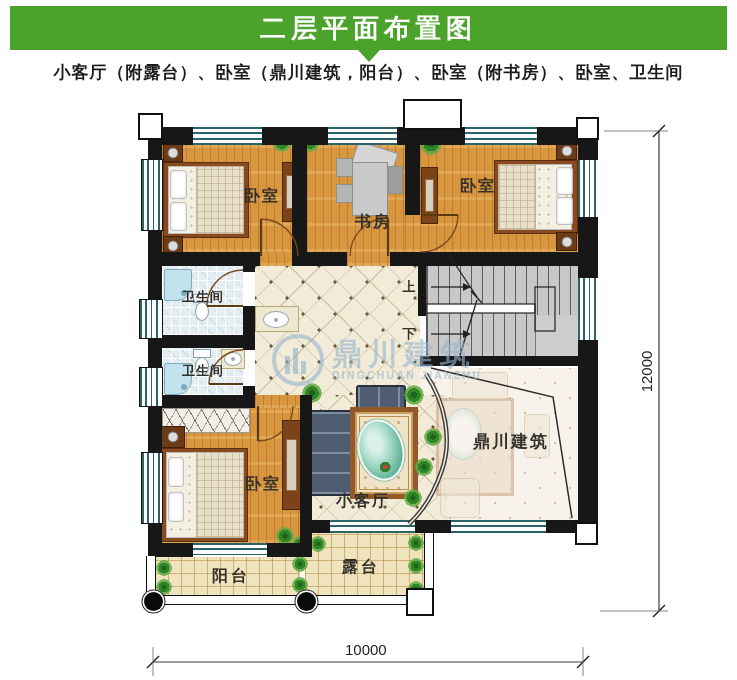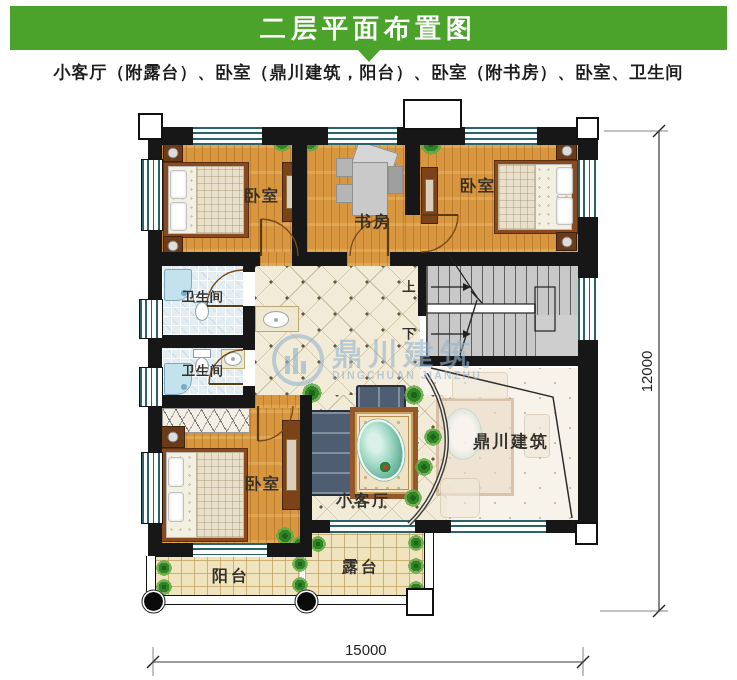--- a/index.html
+++ b/index.html
@@ -319,21 +319,21 @@
   <div class="lbl z45" style="left:203px;top:297px;font-size:13px;letter-spacing:1px;">卫生间</div>
   <div class="lbl z45" style="left:203px;top:371px;font-size:13px;letter-spacing:1px;">卫生间</div>
   <div class="lbl z45" style="left:263px;top:484px;font-size:16px;">卧室</div>
   <div class="lbl z45" style="left:363px;top:501px;font-size:16px;">小客厅</div>
   <div class="lbl z45" style="left:511px;top:441px;font-size:17px;">鼎川建筑</div>
   <div class="lbl z45" style="left:231px;top:576px;font-size:16px;letter-spacing:3px;">阳台</div>
   <div class="lbl z45" style="left:361px;top:567px;font-size:16px;letter-spacing:3px;">露台</div>
   <div class="lbl z45" style="left:410px;top:287px;font-size:13px;font-weight:700;">上</div>
   <div class="lbl z45" style="left:410px;top:334px;font-size:13px;font-weight:700;">下</div>
 
-  <div class="dim" style="left:345px;top:641px;">15000</div>
+  <div class="dim" style="left:345px;top:641px;">10000</div>
   <div class="dim" style="left:626px;top:363px;transform:rotate(-90deg);transform-origin:center;">12000</div>
 
   <div id="wmark">
     <div id="wm-logo">
       <i style="left:9px;height:18px;"></i>
         <i style="left:17px;height:26px;"></i>
         <i style="left:25px;height:13px;"></i>
     </div>
     <div id="wm-txt">
       <div class="cn">鼎川建筑</div>

